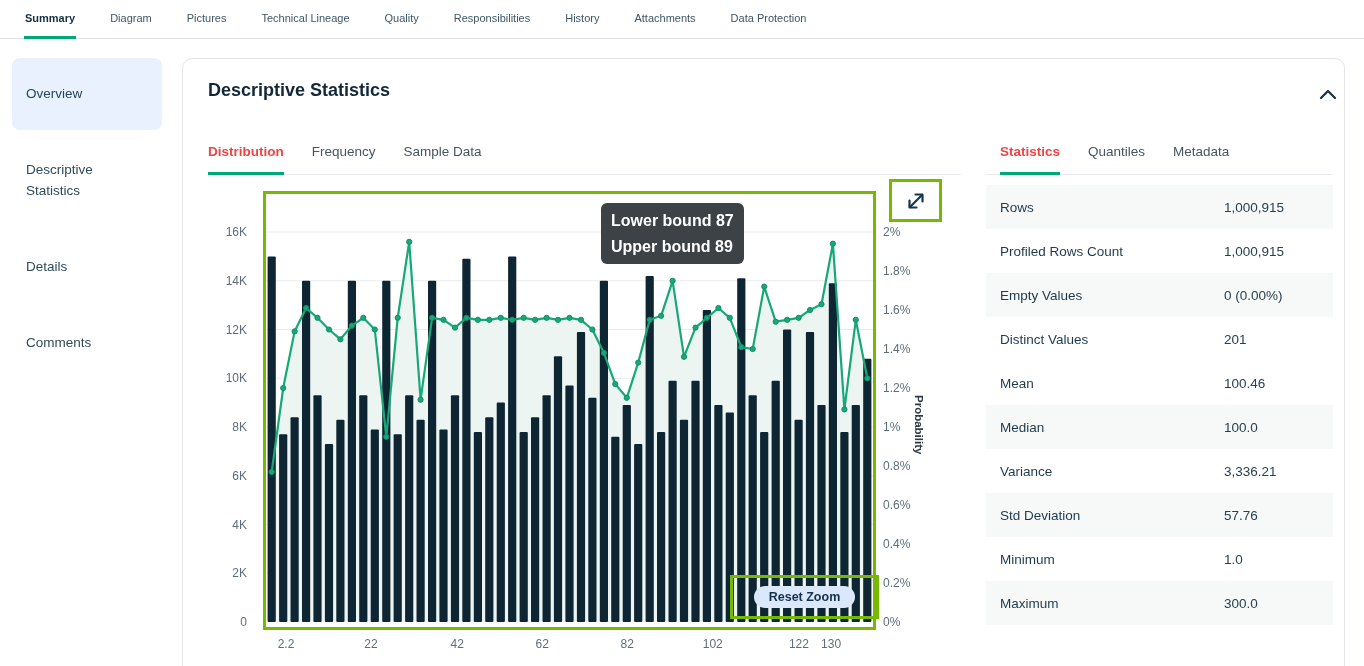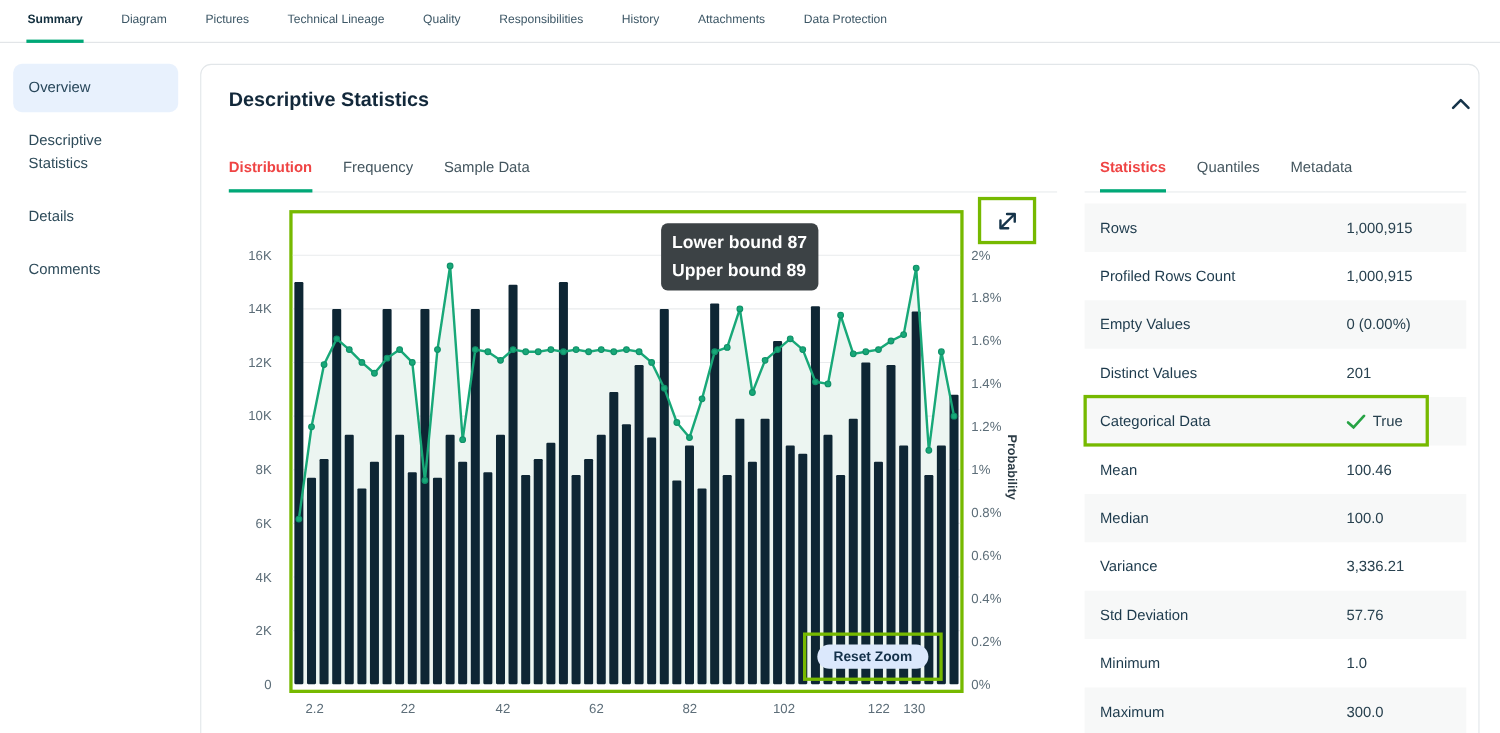--- a/index.html
+++ b/index.html
@@ -5,21 +5,21 @@
   html,body{margin:0;padding:0;width:1364px;height:666px;overflow:hidden;background:#fff;
     font-family:"Liberation Sans",sans-serif;color:#203848;}
   
   #top-nav{position:absolute;left:0;top:0;width:1364px;height:39px;border-bottom:1px solid #dfe3e6;
     display:flex;align-items:center;gap:33px;padding-left:24px;box-sizing:border-box;background:#fff;z-index:5;}
   .nav-tab{font-size:11px;color:#3d5766;cursor:pointer;height:39px;display:flex;align-items:center;
     border-bottom:3px solid transparent;box-sizing:border-box;padding:0 1px;white-space:nowrap;}
   .nav-tab.active{color:#14303f;font-weight:700;border-bottom-color:#00a877;}
   
   #sidebar{position:absolute;left:12px;top:58px;width:150px;}
-  .side-item{font-size:13.5px;color:#2e4b5a;padding:12px 14px;border-radius:8px;margin-bottom:4px;
+  .side-item{font-size:13.5px;color:#2e4b5a;padding:26px 14px;border-radius:8px;margin-bottom:4px;
     line-height:1.5;cursor:pointer;}
   .side-item.active{background:#e8f1fd;color:#27465a;}
   
   #card{position:absolute;left:182px;top:58px;width:1163px;height:620px;background:#fff;
     border:1px solid #e2e6e9;border-radius:10px;box-sizing:border-box;}
   #panel-title{position:absolute;left:25px;top:21px;font-size:18px;font-weight:700;color:#12283a;}
   #collapse-btn{position:absolute;left:1130px;top:24px;width:30px;height:24px;cursor:pointer;}
   
   .tab-row{position:absolute;display:flex;gap:28px;border-bottom:1px solid #e8ebed;height:31px;
     box-sizing:border-box;}
@@ -31,21 +31,21 @@
   
   #plot-box{position:absolute;left:80px;top:132px;width:613px;height:439px;border:3px solid #76b900;
     box-sizing:border-box;background:#fff;}
   .ytick{position:absolute;width:44px;text-align:right;font-size:12px;color:#5d6e79;transform:translateY(-50%);}
   .rtick{position:absolute;left:700px;font-size:12px;color:#5d6e79;transform:translateY(-50%);}
   .xtick{position:absolute;top:578px;font-size:12px;color:#5d6e79;transform:translateX(-50%);}
   #prob-label{position:absolute;left:730px;top:336px;font-size:11.5px;font-weight:700;color:#2b3b45;
     writing-mode:vertical-rl;}
   #chart-tooltip{position:absolute;left:335px;top:9px;background:#3c4245;color:#fff;font-size:16px;
     font-weight:700;padding:5px 10px;border-radius:6px;line-height:1.6;white-space:nowrap;z-index:3;}
-  #reset-annot{position:absolute;left:464px;top:381px;width:127px;height:44px;border:3px solid #76b900;
+  #reset-annot{position:absolute;left:464px;top:381px;width:149px;height:44px;border:3px solid #76b900;
     box-sizing:border-box;display:flex;align-items:center;justify-content:center;z-index:3;}
   #reset-zoom-btn{background:#dbe8fc;color:#14314a;font-family:"Liberation Sans",sans-serif;
     font-size:12.5px;font-weight:700;border:none;border-radius:13px;padding:4px 15px;cursor:pointer;}
   #expand-annot{position:absolute;left:706px;top:120px;width:53px;height:43px;border:3px solid #76b900;
     box-sizing:border-box;display:flex;align-items:center;justify-content:center;}
   
   #stats-rows{position:absolute;left:803px;top:126px;width:347px;}
   .stat-row{position:relative;height:44px;font-size:13.5px;}
   .stat-row.alt{background:#f7f8f8;}
   .stat-label{position:absolute;left:14px;top:50%;transform:translateY(-50%);color:#1d3a4c;}
@@ -287,30 +287,20 @@
         <div class="stat-value">
           <span>0 (0.00%)</span>
         </div>
       </div>
       <div class="stat-row">
         <div class="stat-label">Distinct Values</div>
         <div class="stat-value">
           <span>201</span>
         </div>
       </div>
-      <div class="stat-row alt">
-        <div class="stat-label">Categorical Data</div>
-        <div class="stat-value">
-          <svg width="18" height="14" viewBox="0 0 18 14">
-            <polyline points="1.5,7.5 6.5,12 16,1.5" fill="none" stroke="#27a345" stroke-width="2.4" stroke-linecap="round"></polyline>
-          </svg>
-          <span>True</span>
-        </div>
-        <div class="row-highlight"></div>
-      </div>
       <div class="stat-row">
         <div class="stat-label">Mean</div>
         <div class="stat-value">
           <span>100.46</span>
         </div>
       </div>
       <div class="stat-row alt">
         <div class="stat-label">Median</div>
         <div class="stat-value">
           <span>100.0</span>

